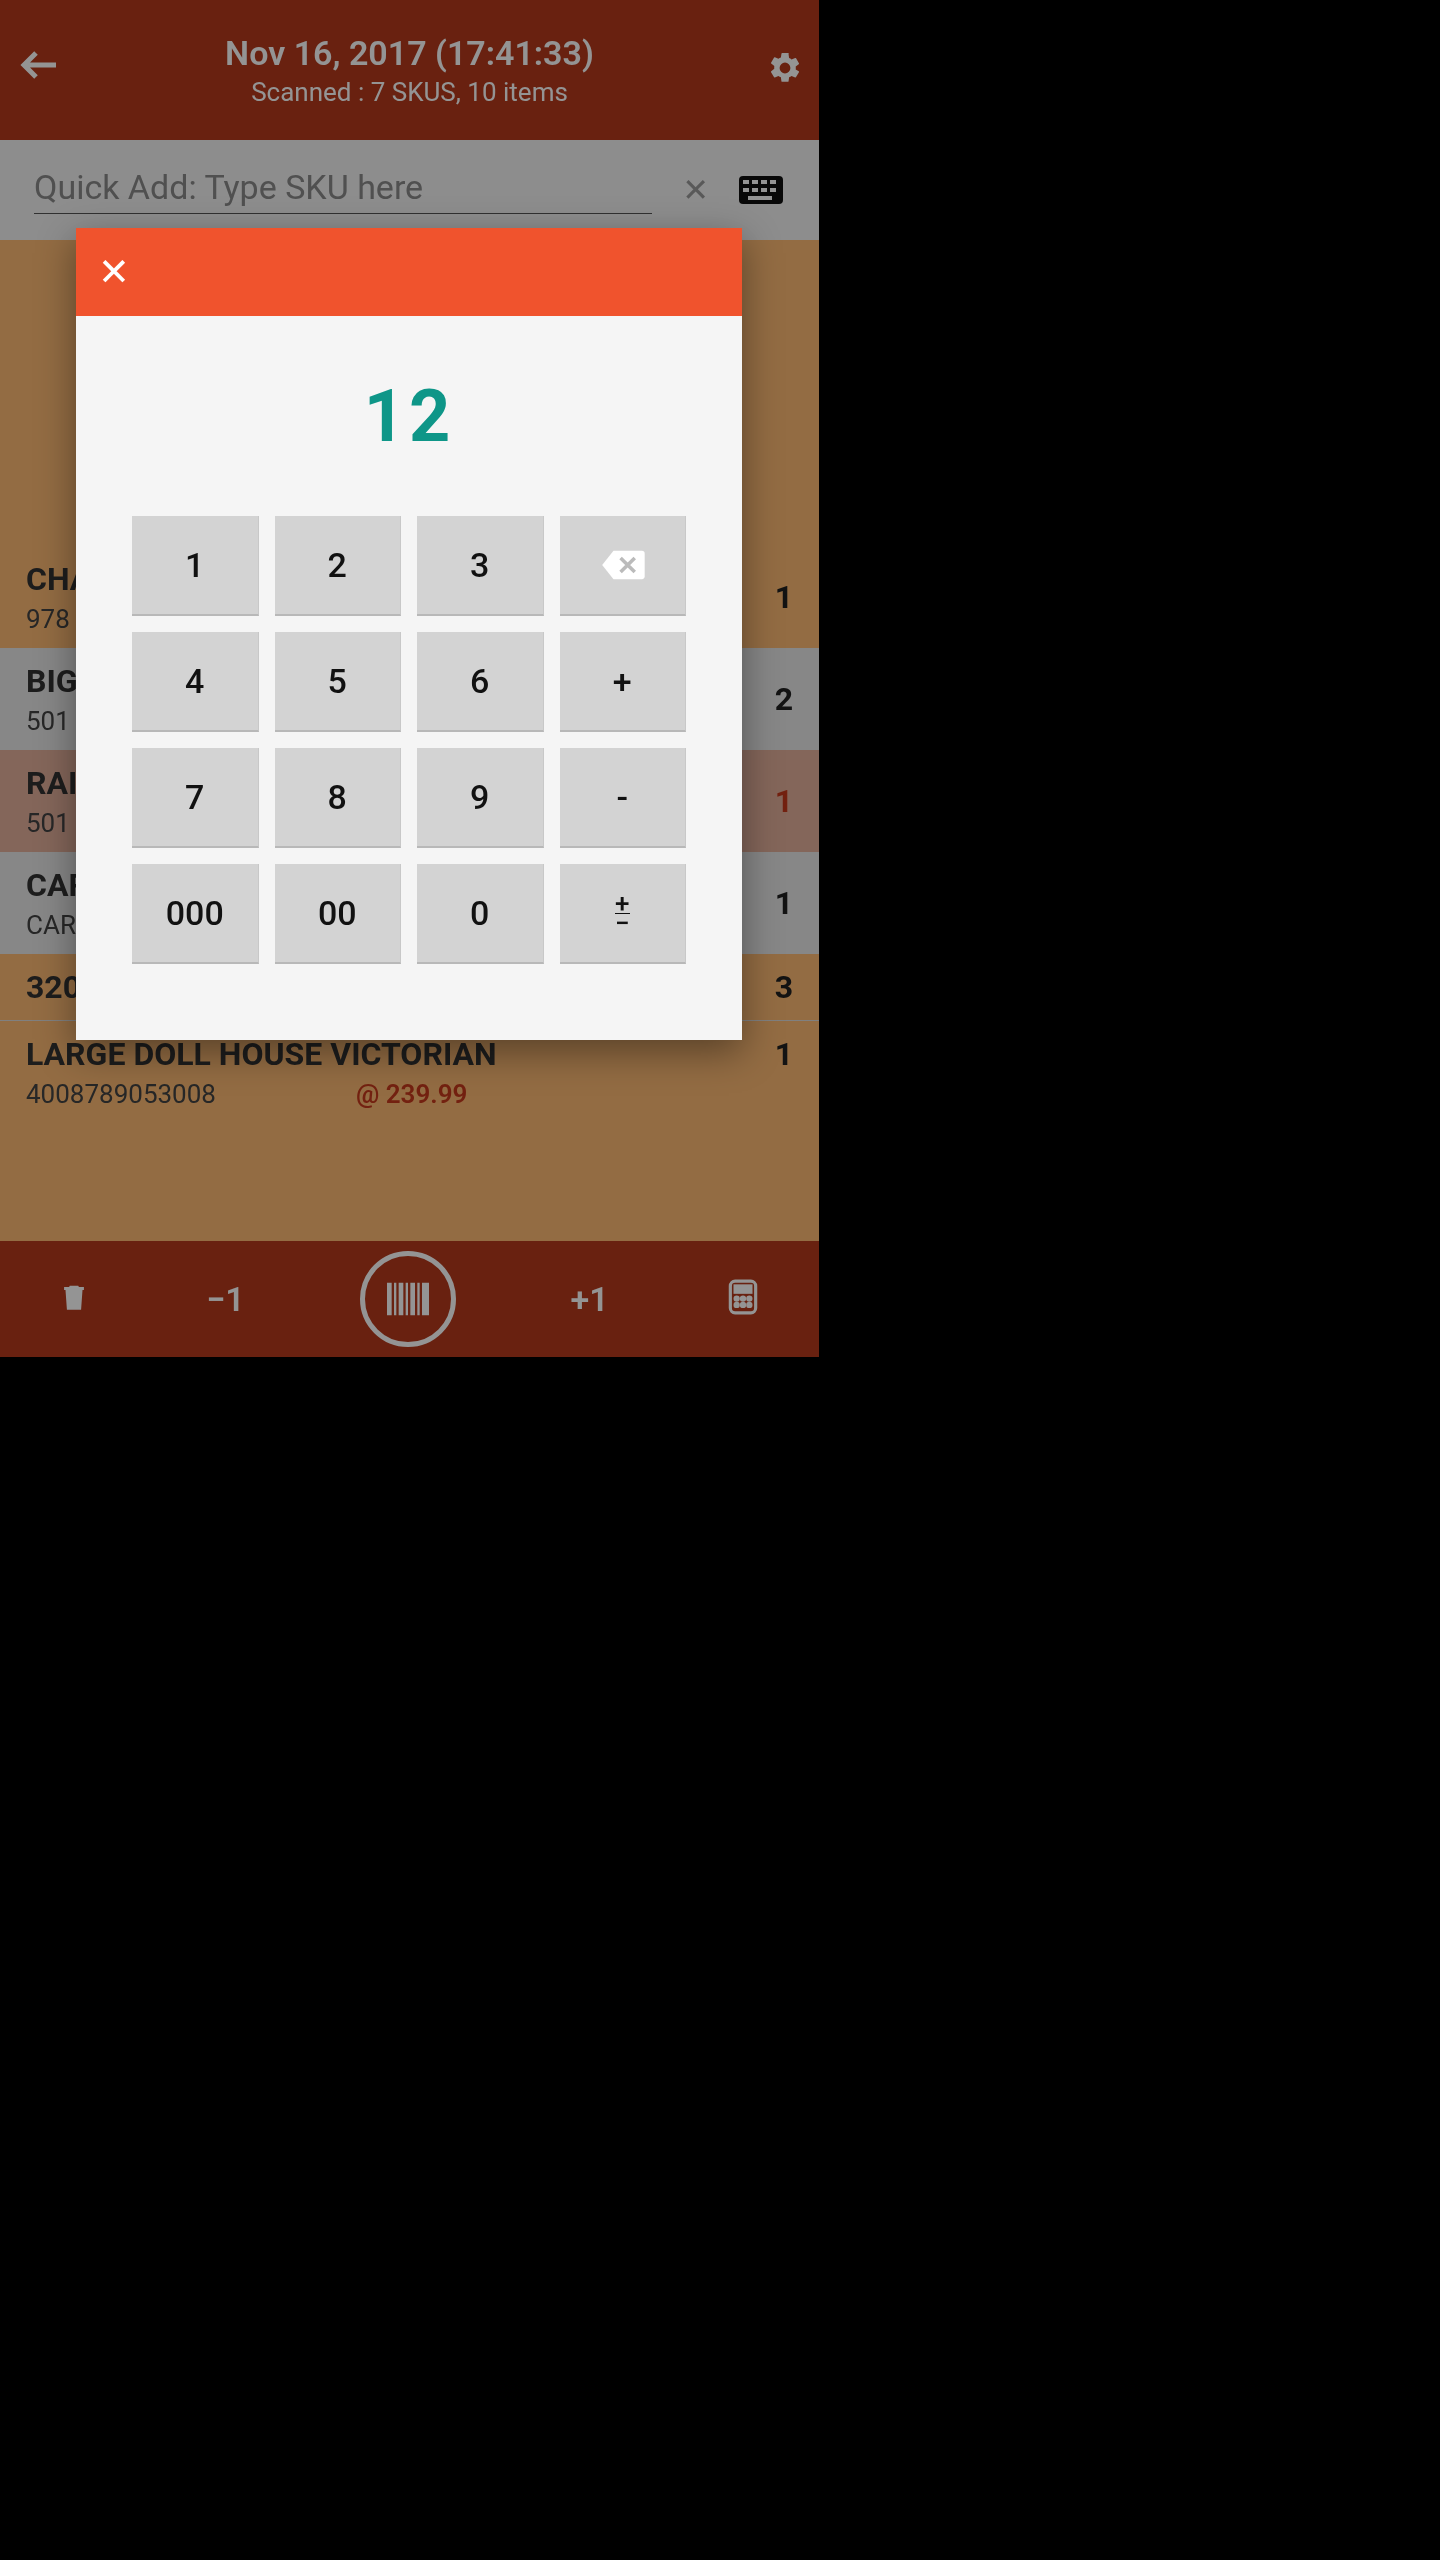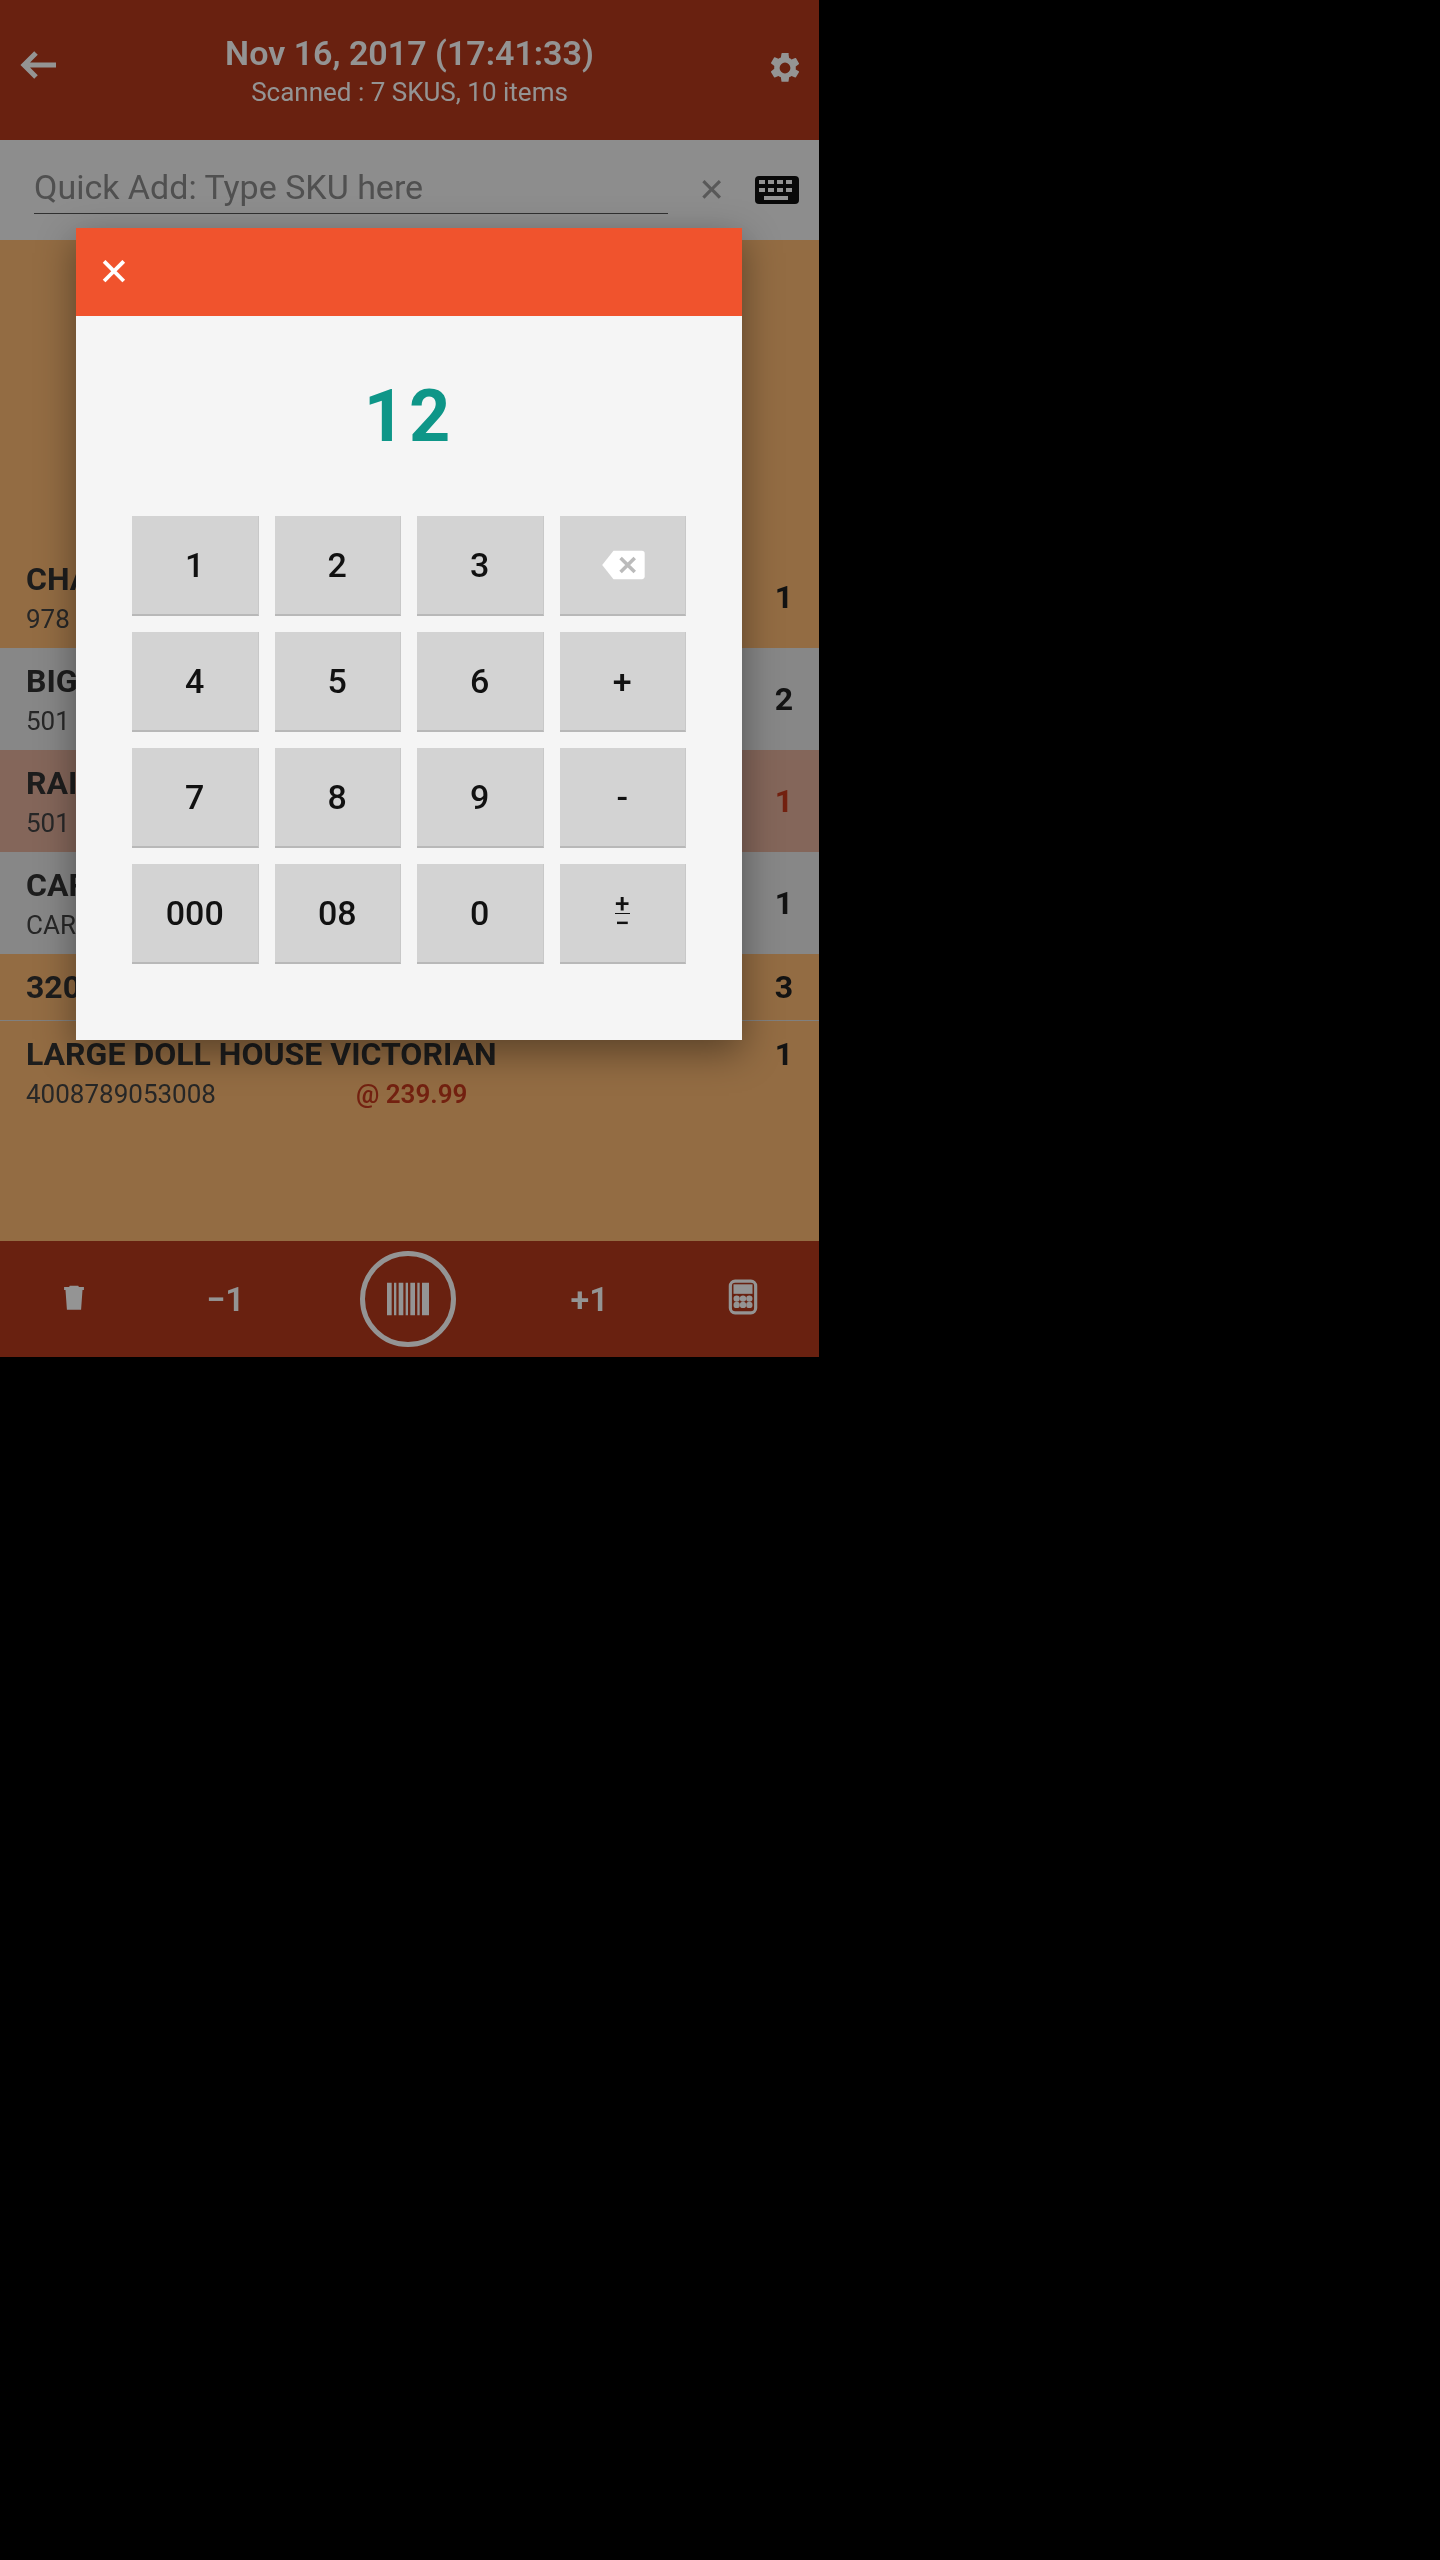--- a/index.html
+++ b/index.html
@@ -10,21 +10,21 @@
   
   .topbar { background: #B53A1C; height: 140px; display: flex; align-items: center; padding: 0 16px; }
   .back-icon { color: #fff; font-size: 40px; width: 48px; }
   .topbar-center { flex: 1; text-align: center; }
   .topbar-title { color: #fff; font-size: 34px; font-weight: 600; }
   .topbar-sub { color: #fff; font-size: 26px; margin-top: 4px; }
   .gear-icon { color:#fff; width:48px; text-align:right; }
   .gear-icon svg { width:36px; height:36px; }
 
   
-  .quickbar { background:#f3f3f3; height:100px; display:flex; align-items:center; padding:0 20px 0 34px; }
+  .quickbar { background:#f3f3f3; height:100px; display:flex; align-items:center; padding:0 36px 0 34px; }
   .quick-input { flex:1; color:#8a8a8a; font-size:34px; border-bottom:1.5px solid #555; padding-bottom:6px; }
   .quick-x { color:#9a9a9a; font-size:32px; margin:0 30px; }
   .kbd-icon { width:44px; height:28px; background:#111; border-radius:4px; position:relative; }
   .kbd-icon::before { content:""; position:absolute; inset:4px; background:
     linear-gradient(#fff,#fff) 0 0/6px 4px no-repeat,
     linear-gradient(#fff,#fff) 9px 0/6px 4px no-repeat,
     linear-gradient(#fff,#fff) 18px 0/6px 4px no-repeat,
     linear-gradient(#fff,#fff) 27px 0/6px 4px no-repeat,
     linear-gradient(#fff,#fff) 0 8px/6px 4px no-repeat,
     linear-gradient(#fff,#fff) 9px 8px/6px 4px no-repeat,
@@ -209,21 +209,21 @@
         <button class="key">+</button>
       </div>
       <div class="krow">
         <button class="key">7</button>
         <button class="key">8</button>
         <button class="key">9</button>
         <button class="key">-</button>
       </div>
       <div class="krow">
         <button class="key">000</button>
-        <button class="key">08</button>
+        <button class="key">00</button>
         <button class="key">0</button>
         <button class="key">
             <span class="pm">
               <span>+</span>
               <span>−</span>
             </span>
           </button>
       </div>
       <div class="krow">
       </div>

